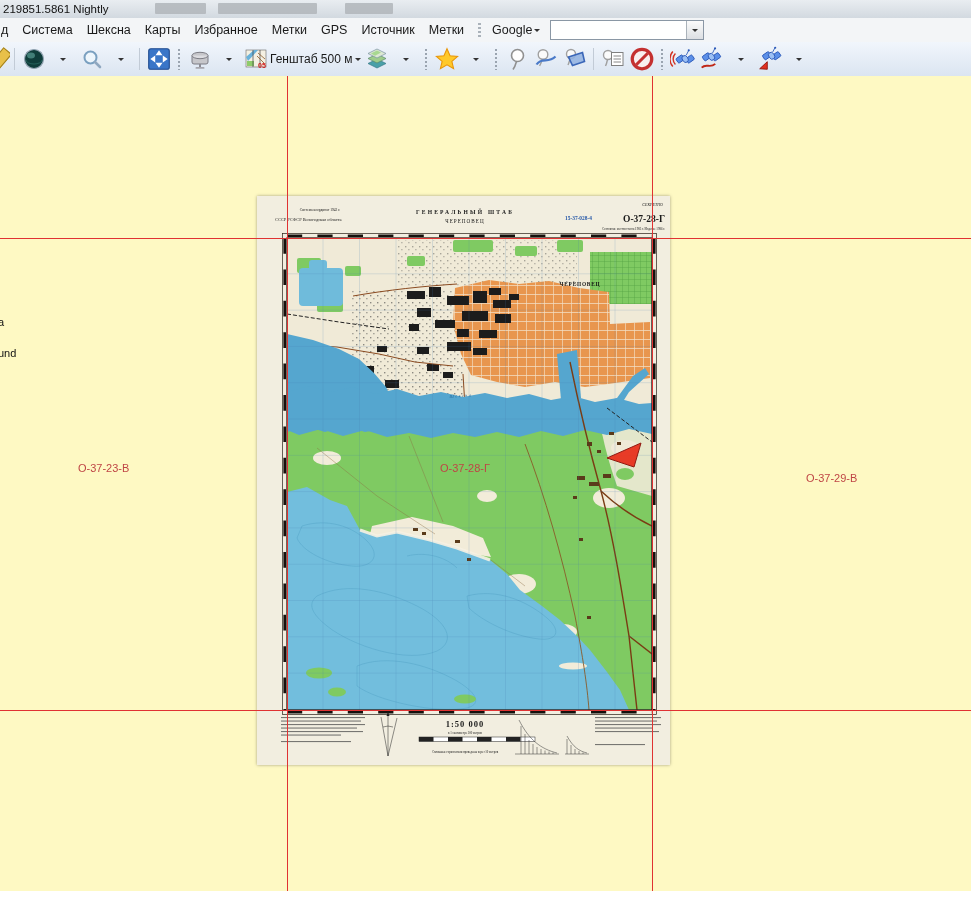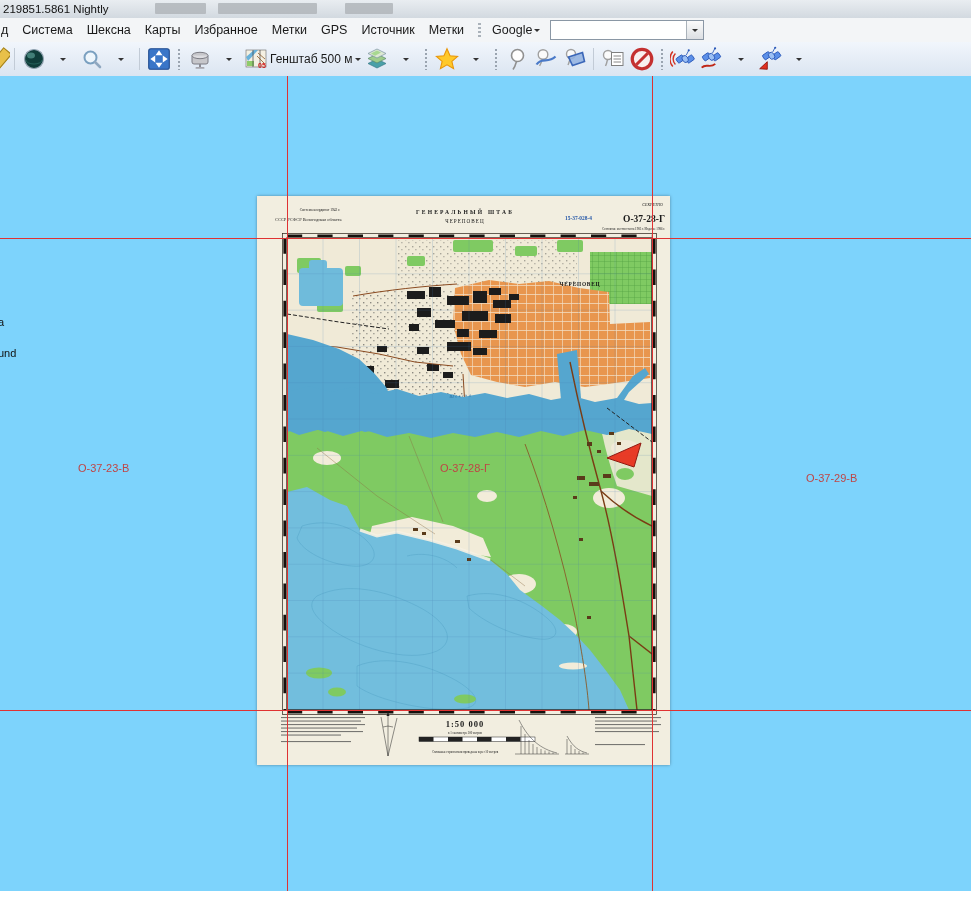--- a/index.html
+++ b/index.html
@@ -34,21 +34,21 @@
     border-radius:3px;padding:0 1px;}
   .tb-label{font-size:12px;color:#1a1a1a;margin:0 3px 0 2px;white-space:nowrap;}
   .vsep{width:1px;height:22px;background:#c2cbd6;margin:0 4px;}
   .tgrip{width:4px;height:22px;margin:0 4px;
     background-image:radial-gradient(circle,#9aa4b0 35%,transparent 40%);background-size:4px 4px;}
   .ruler-clip{width:10px;height:28px;overflow:hidden;position:relative;}
   .ruler-bar{position:absolute;left:-8px;top:2px;width:9px;height:30px;background:#e8c049;
     border:1px solid #a08020;transform:rotate(40deg);}
 
   
-  .canvas{position:absolute;left:0;top:76px;width:971px;height:815px;background:#7dd3fc;overflow:hidden;}
+  .canvas{position:absolute;left:0;top:76px;width:971px;height:815px;background:#fef9c3;overflow:hidden;}
   .statusbar{position:absolute;left:0;bottom:0;width:971px;height:14px;background:#ffffff;}
   .sheet{position:absolute;left:257px;top:120px;width:413px;height:569px;background:#f2eee0;
     box-shadow:0 0 3px rgba(0,0,0,.35);}
   .vline{position:absolute;top:0;bottom:0;width:1px;background:#e03232;}
   .hline{position:absolute;left:0;right:0;height:1px;background:#e03232;}
   .grid-label{position:absolute;font-size:11px;color:#bf4545;white-space:nowrap;}
   .fragment{position:absolute;left:-2px;font-size:11px;color:#111;white-space:nowrap;}
 </style>
 </head>
 <body>

